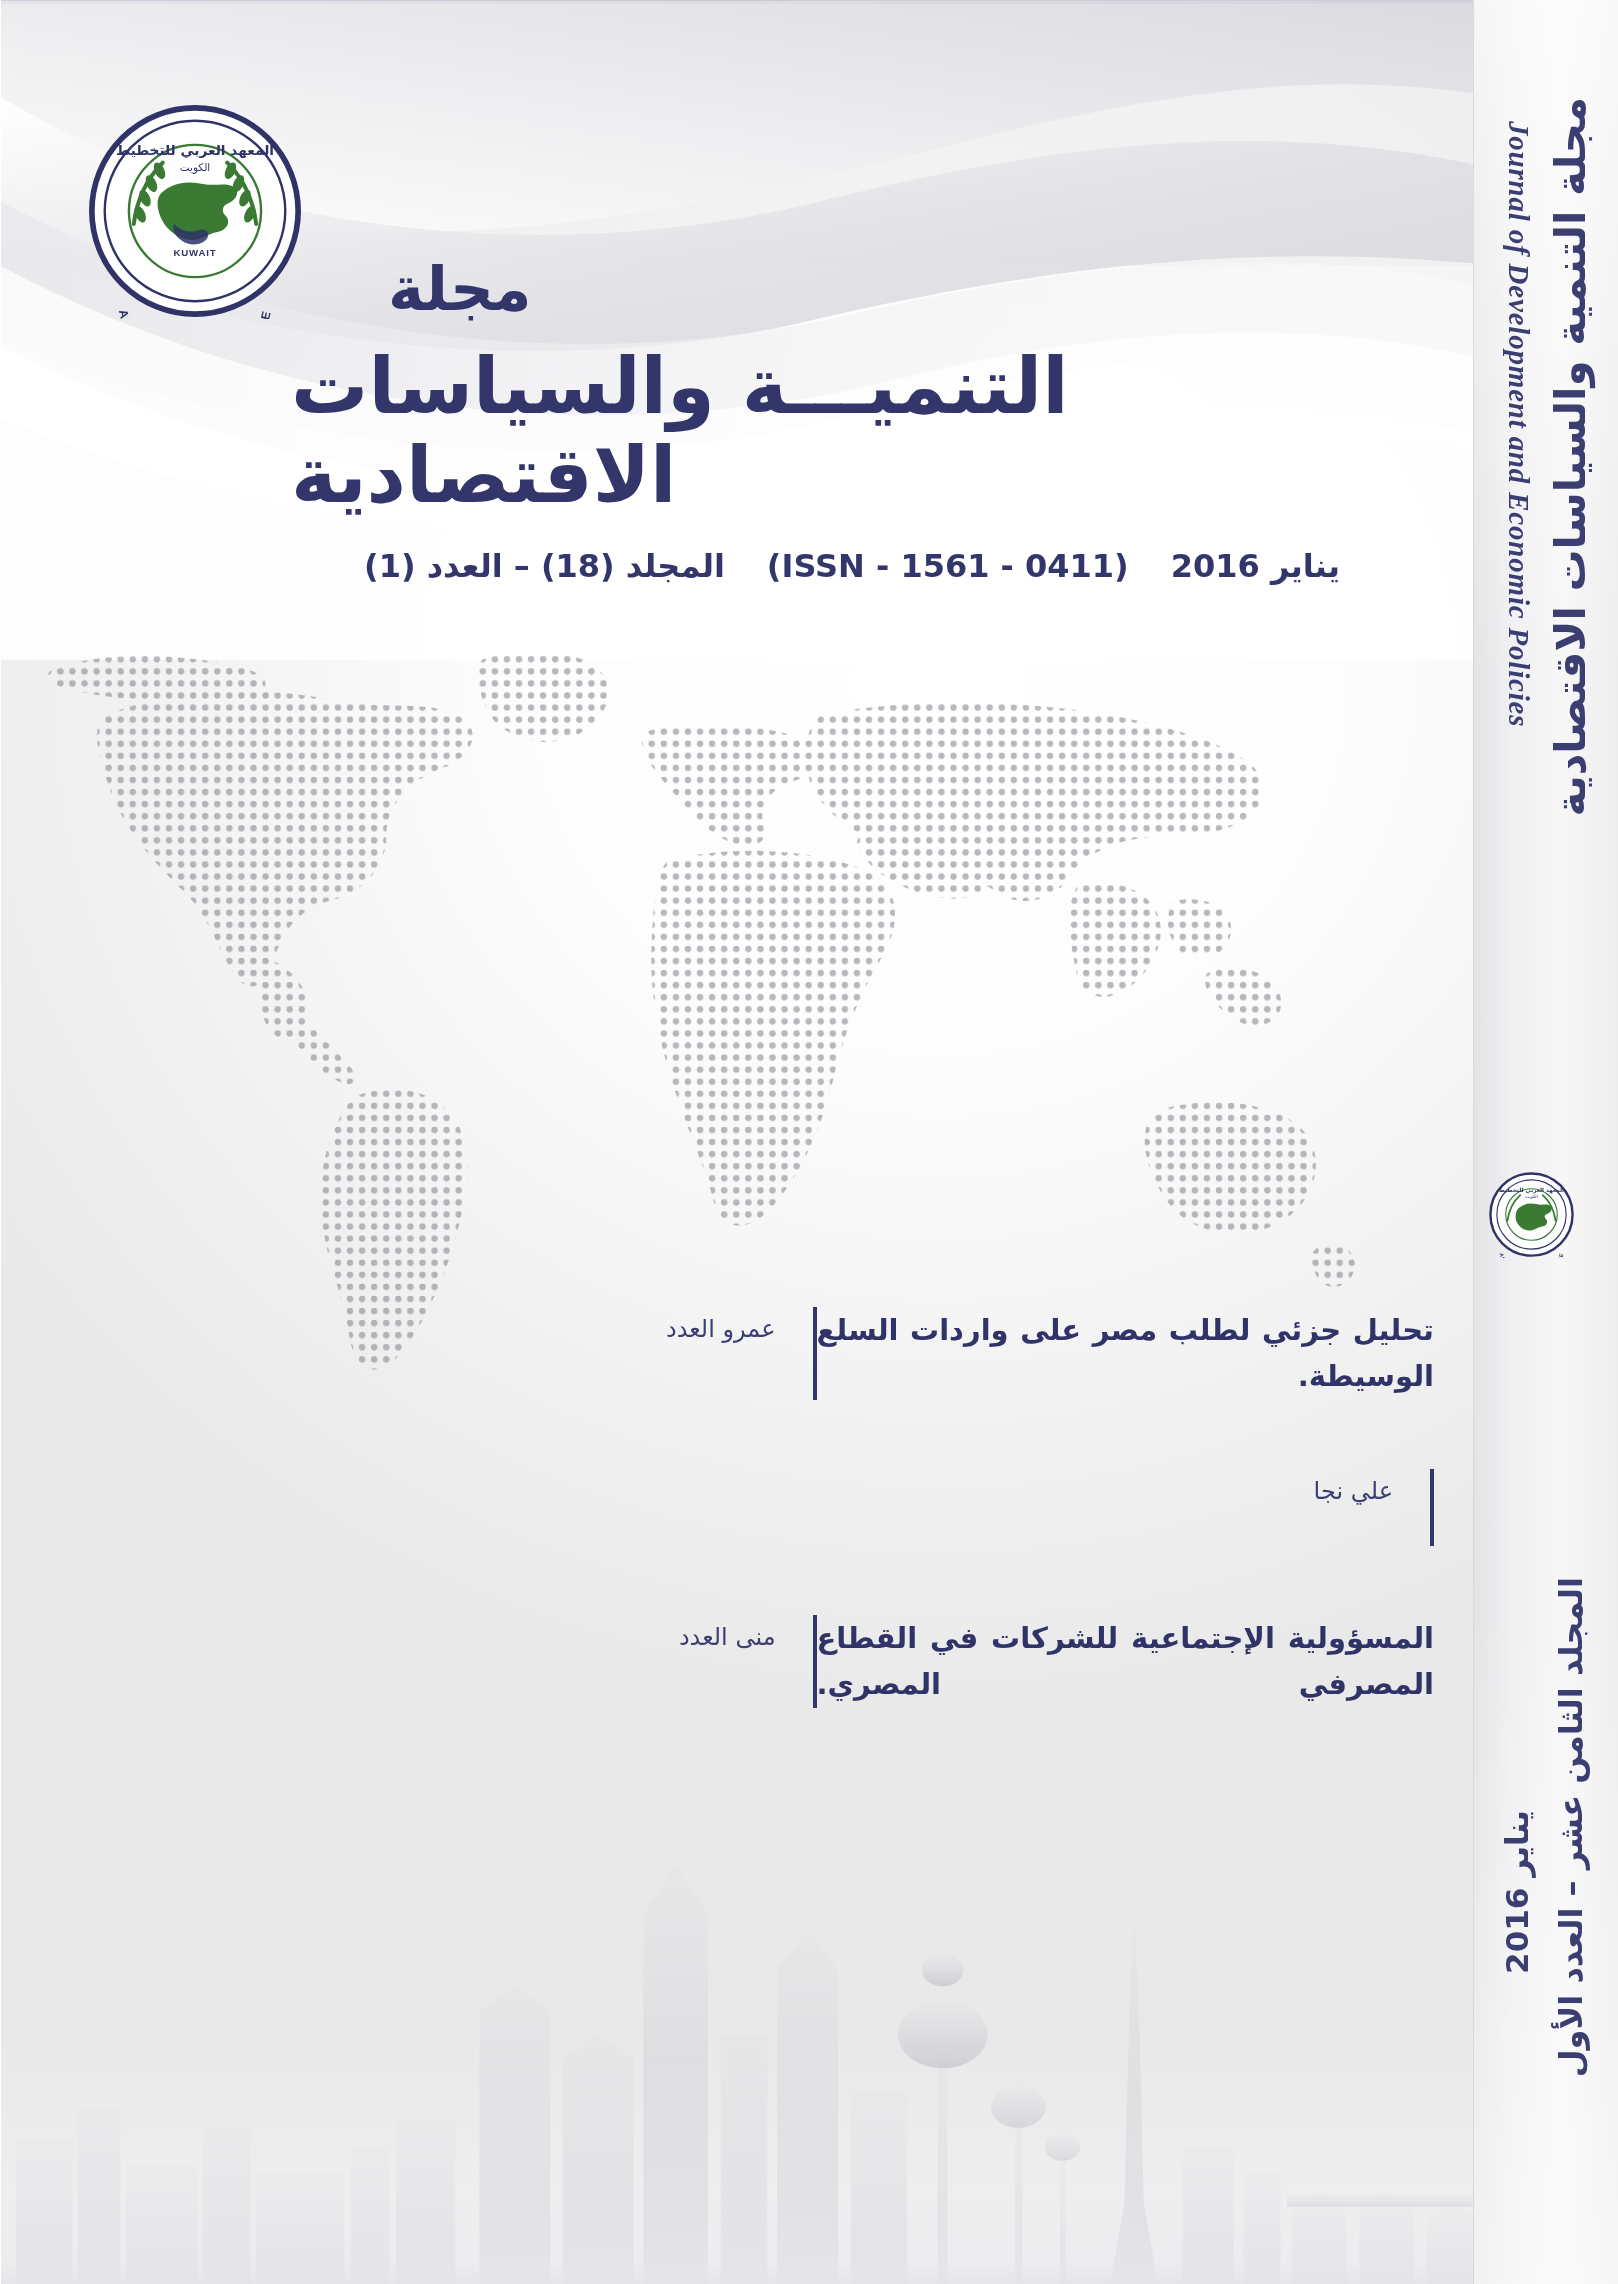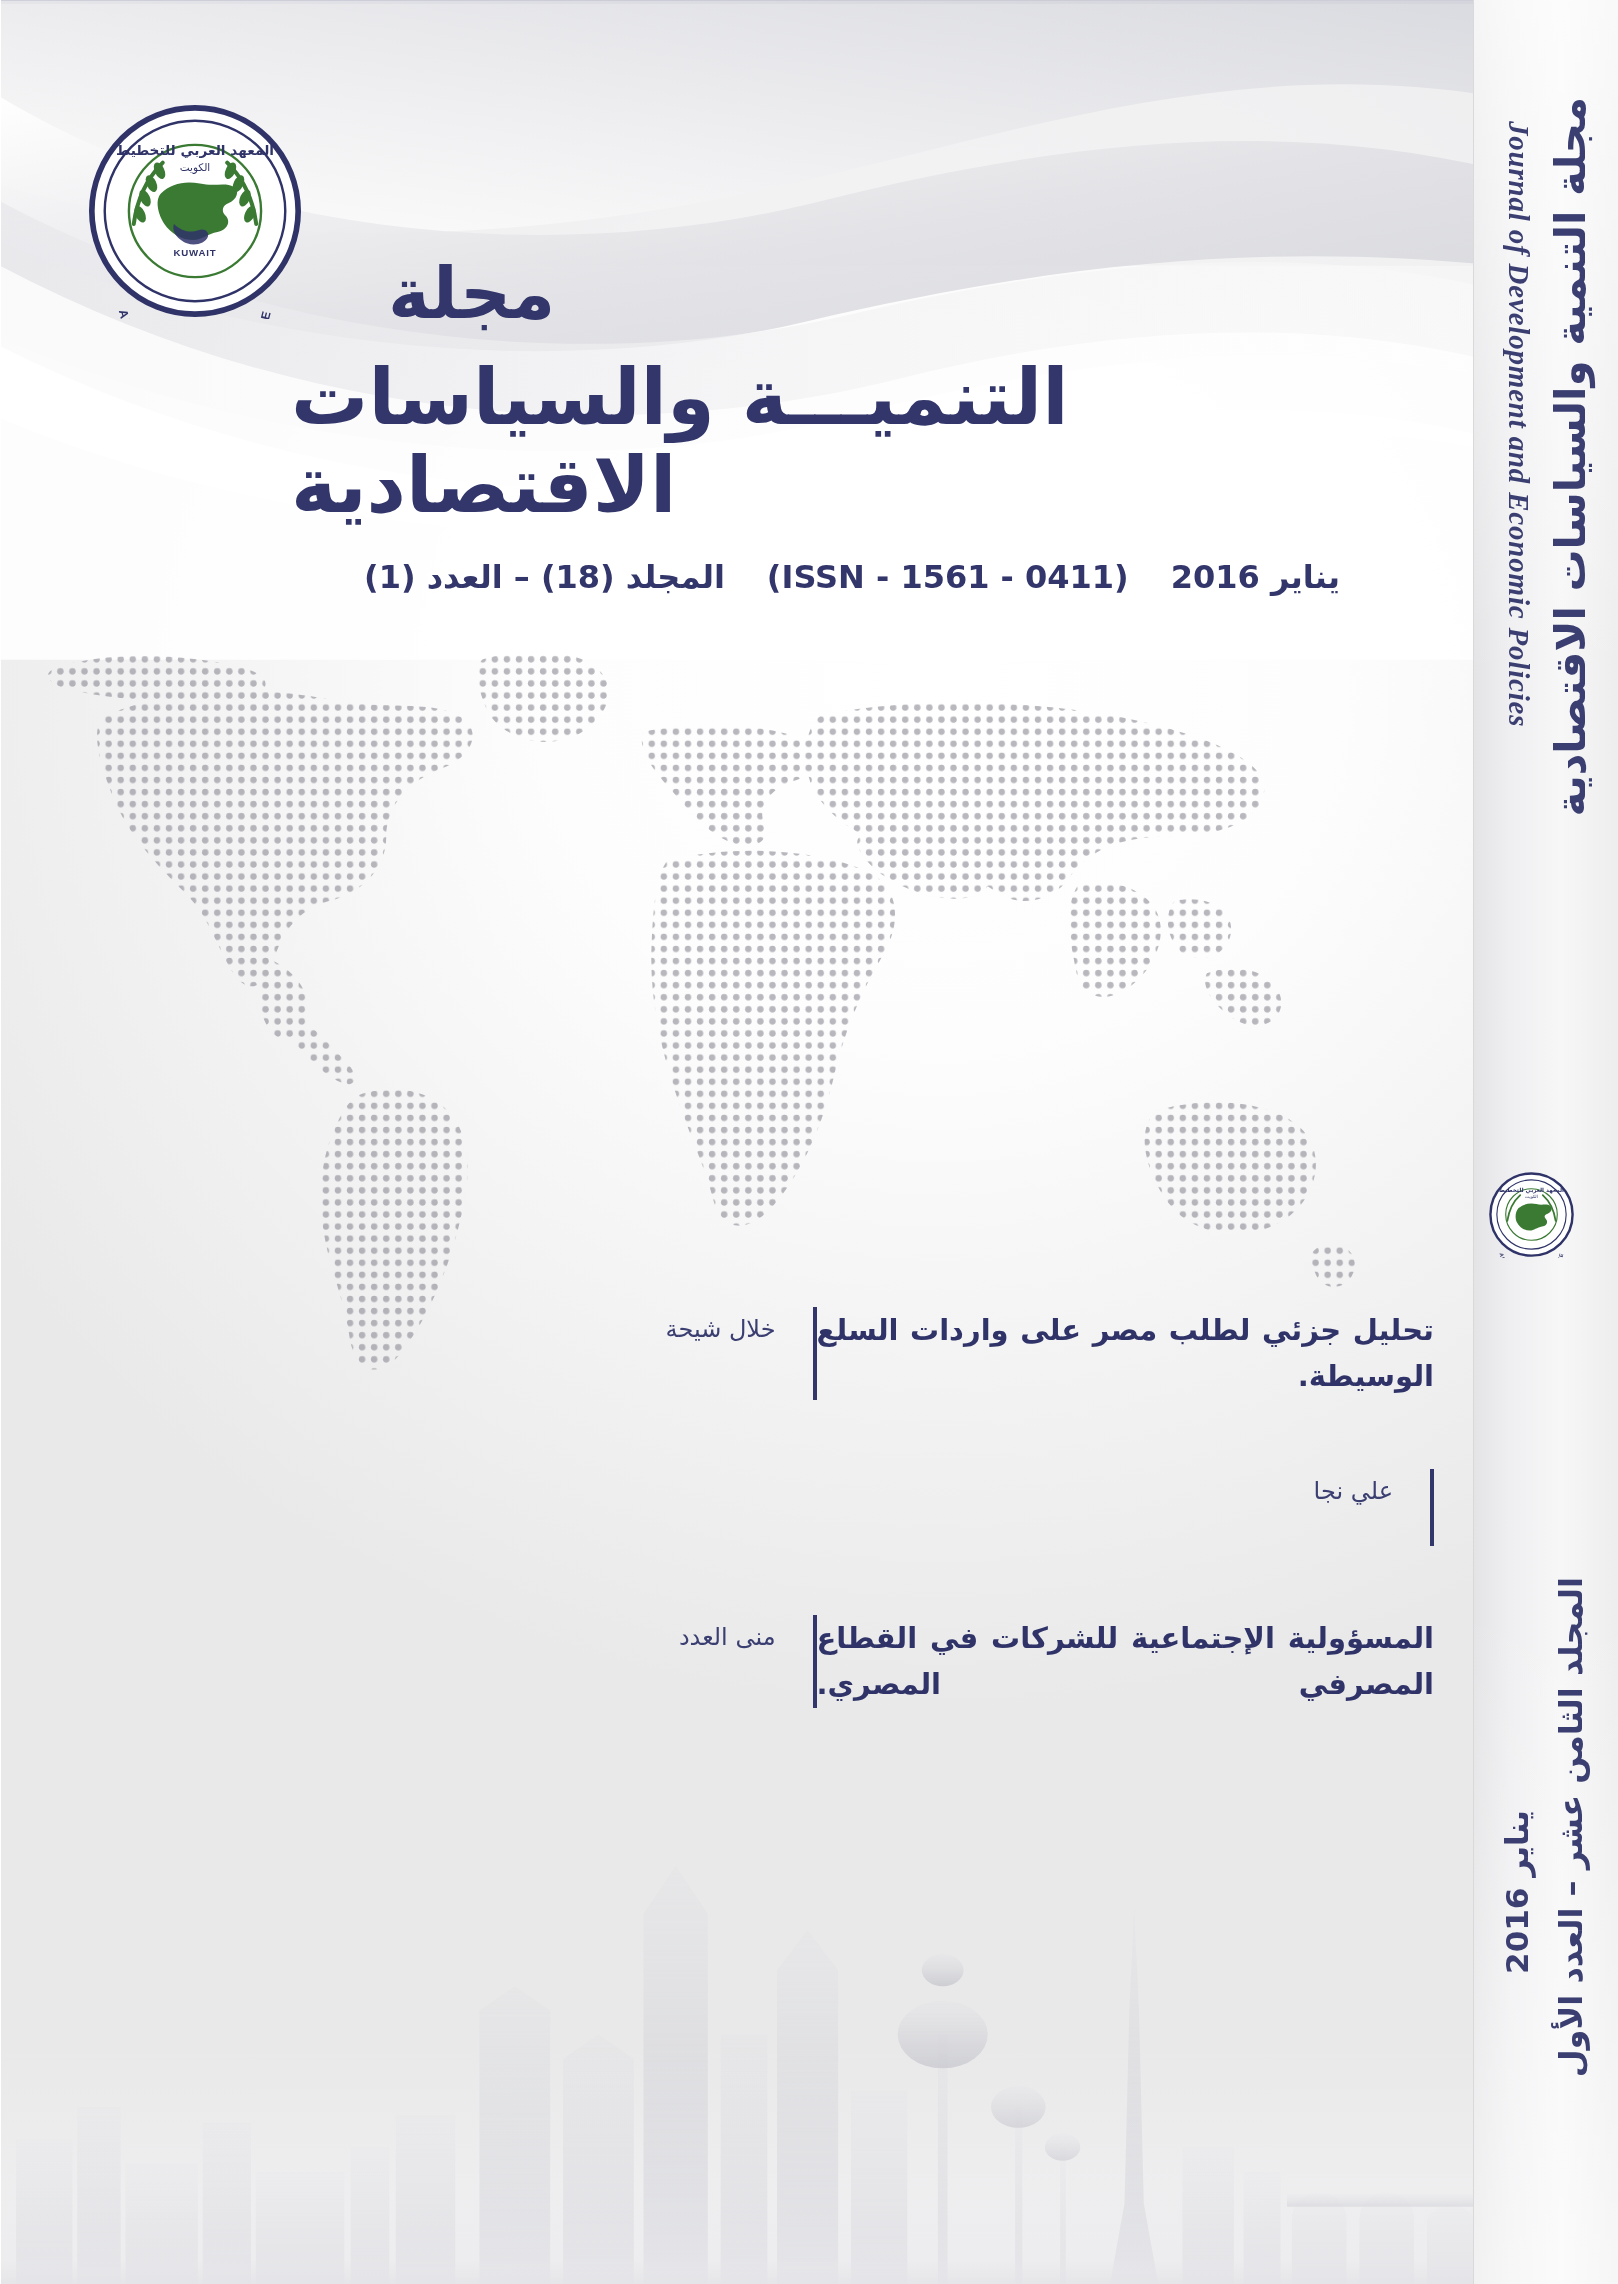--- a/index.html
+++ b/index.html
@@ -115,21 +115,21 @@
   .masthead {
     position: absolute;
     top: 257px;
     right: 185px;
     width: 1167px;
     text-align: left;
     direction: rtl;
     color: #32366a;
   }
   .title-line1 {
-    font-size: 71px;
+    font-size: 61px;
     font-weight: bold;
     line-height: 1.05;
     letter-spacing: -0.8px;
     margin: 0 0 22px 0;
     padding-left: 121px;
   }
   .title-line2 {
     font-size: 77px;
     font-weight: bold;
     line-height: 1.15;
@@ -334,21 +334,21 @@
       </defs>
       <rect width="1700" height="1080" fill="url(#dots)" mask="url(#landmask)"></rect>
     </svg>
   </div>
 
   <div class="articles">
 
     <div class="article">
       <div class="article-title">تحليل جزئي لطلب مصر على واردات السلع الوسيطة.</div>
       <div class="article-bar"></div>
-      <div class="article-author">خلال شيحة</div>
+      <div class="article-author">عمرو العدد</div>
     </div>
 
     <div class="article">
       <div class="article-bar"></div>
       <div class="article-author">علي نجا</div>
     </div>
 
     <div class="article">
       <div class="article-title">المسؤولية الإجتماعية للشركات في القطاع المصرفي المصري.</div>
       <div class="article-bar"></div>

